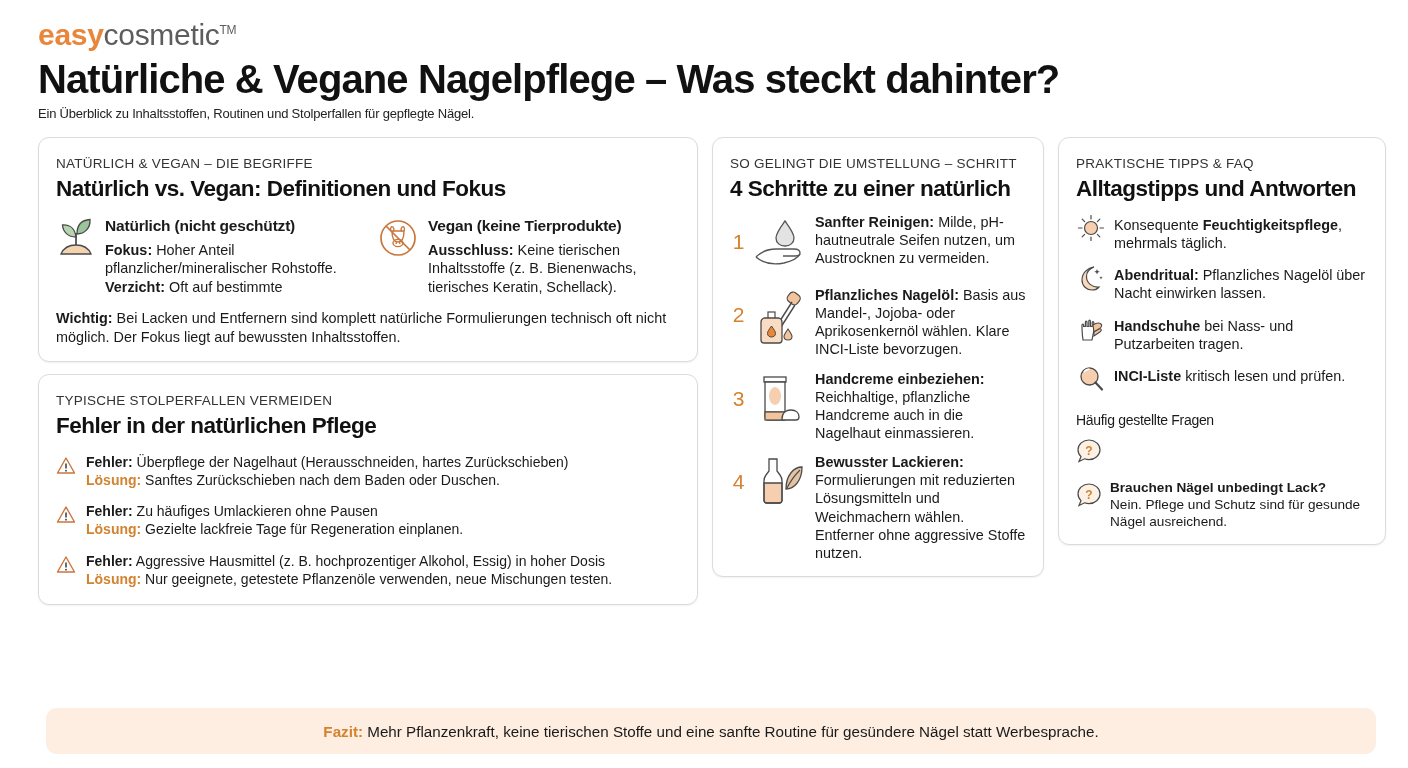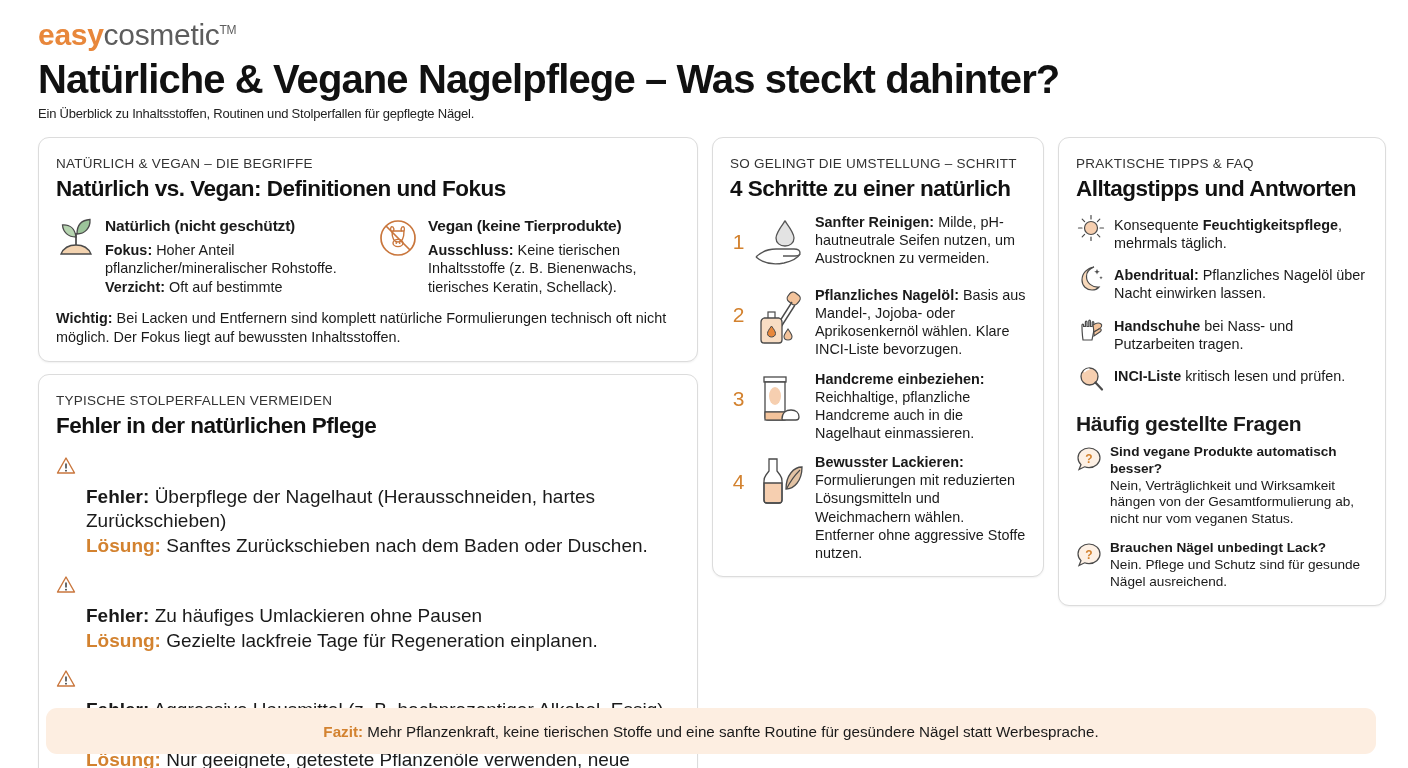--- a/index.html
+++ b/index.html
@@ -61,21 +61,21 @@
   .def-head { font-weight: 700; font-size: 15.5px; margin-bottom: 5px; letter-spacing: -0.2px; }
   .def-body b { font-weight: 700; }
   .note { margin-top: 13px; font-size: 14.4px; line-height: 1.3; color: #1a1a1a; }
   .note b { font-weight: 700; }
 
   
   .mistakes { margin-top: 14px; }
   .mistake { display: flex; gap: 8px; margin-bottom: 13px; }
   .mistake:last-child { margin-bottom: 2px; }
   .mistake .ico { flex: none; width: 22px; padding-top: 3px; }
-  .mistake .txt { font-size: 19px; line-height: 1.3; margin-top: 32px; }
+  .mistake .txt { font-size: 14px; line-height: 1.3; }
   .mistake .txt b { font-weight: 700; }
   .mistake .sol { color: #d3822f; font-weight: 700; }
 
   
   .steps { margin-top: 11px; }
   .step { display: flex; align-items: flex-start; gap: 5px; margin-bottom: 11px; }
   .step:last-child { margin-bottom: 0; }
   .step-num {
     flex: none; width: 17px; color: #d3822f; font-size: 21px; font-weight: 400;
     text-align: center; padding-top: 18px; line-height: 1;
@@ -84,21 +84,21 @@
   .step-txt { font-size: 14.4px; line-height: 1.26; }
   .step-txt b { font-weight: 700; }
 
   
   .tips { margin-top: 11px; }
   .tip { display: flex; gap: 8px; margin-bottom: 11px; align-items: flex-start; }
   .tip .ico { flex: none; width: 30px; padding-top: 0px; }
   .tip .txt { font-size: 14.4px; line-height: 1.26; padding-top: 3px; }
   .tip .txt b { font-weight: 700; }
 
-  .faq-title { font-size: 21px; font-weight: 700; margin-top: 14px; margin-bottom: 8px; letter-spacing: -0.3px; }
+  .faq-title { font-size: 14px; font-weight: 400; margin-top: 14px; margin-bottom: 8px; letter-spacing: -0.3px; }
   .faq { display: flex; gap: 8px; margin-bottom: 12px; align-items: flex-start; }
   .faq:last-child { margin-bottom: 0; }
   .faq .ico { flex: none; width: 26px; padding-top: 2px; }
   .faq .txt { font-size: 13.6px; line-height: 1.24; }
   .faq .q { font-weight: 700; display: block; }
   .faq .a { display: block; }
 
   
   .footer {
     margin: 12px 32px 0 38px;
@@ -368,24 +368,20 @@
 
         <div class="faq-title">Häufig gestellte Fragen</div>
 
         <div class="faq">
           <div class="ico">
             <svg width="26" height="26" viewBox="0 0 26 26">
               <path d="M13 2 C19.1 2 24 6.4 24 11.8 C24 17.2 19.1 21.6 13 21.6 C11.4 21.6 9.9 21.3 8.6 20.8 L3 23.5 L5 18.6 C3.1 16.8 2 14.4 2 11.8 C2 6.4 6.9 2 13 2 Z" fill="#fdf0e4" stroke="#4a4a4a" stroke-width="1.2"></path>
               <text x="13" y="16.5" font-family="Liberation Sans, sans-serif" font-size="12" font-weight="700" fill="#d3822f" text-anchor="middle">?</text>
             </svg>
           </div>
-          <div class="txt">
-            <span class="q">Sind vegane Produkte automatisch besser?</span>
-            <span class="a">Nein, Verträglichkeit und Wirksamkeit hängen von der Gesamtformulierung ab, nicht nur vom veganen Status.</span>
-          </div>
         </div>
 
         <div class="faq">
           <div class="ico">
             <svg width="26" height="26" viewBox="0 0 26 26">
               <path d="M13 2 C19.1 2 24 6.4 24 11.8 C24 17.2 19.1 21.6 13 21.6 C11.4 21.6 9.9 21.3 8.6 20.8 L3 23.5 L5 18.6 C3.1 16.8 2 14.4 2 11.8 C2 6.4 6.9 2 13 2 Z" fill="#fdf0e4" stroke="#4a4a4a" stroke-width="1.2"></path>
               <text x="13" y="16.5" font-family="Liberation Sans, sans-serif" font-size="12" font-weight="700" fill="#d3822f" text-anchor="middle">?</text>
             </svg>
           </div>
           <div class="txt">

